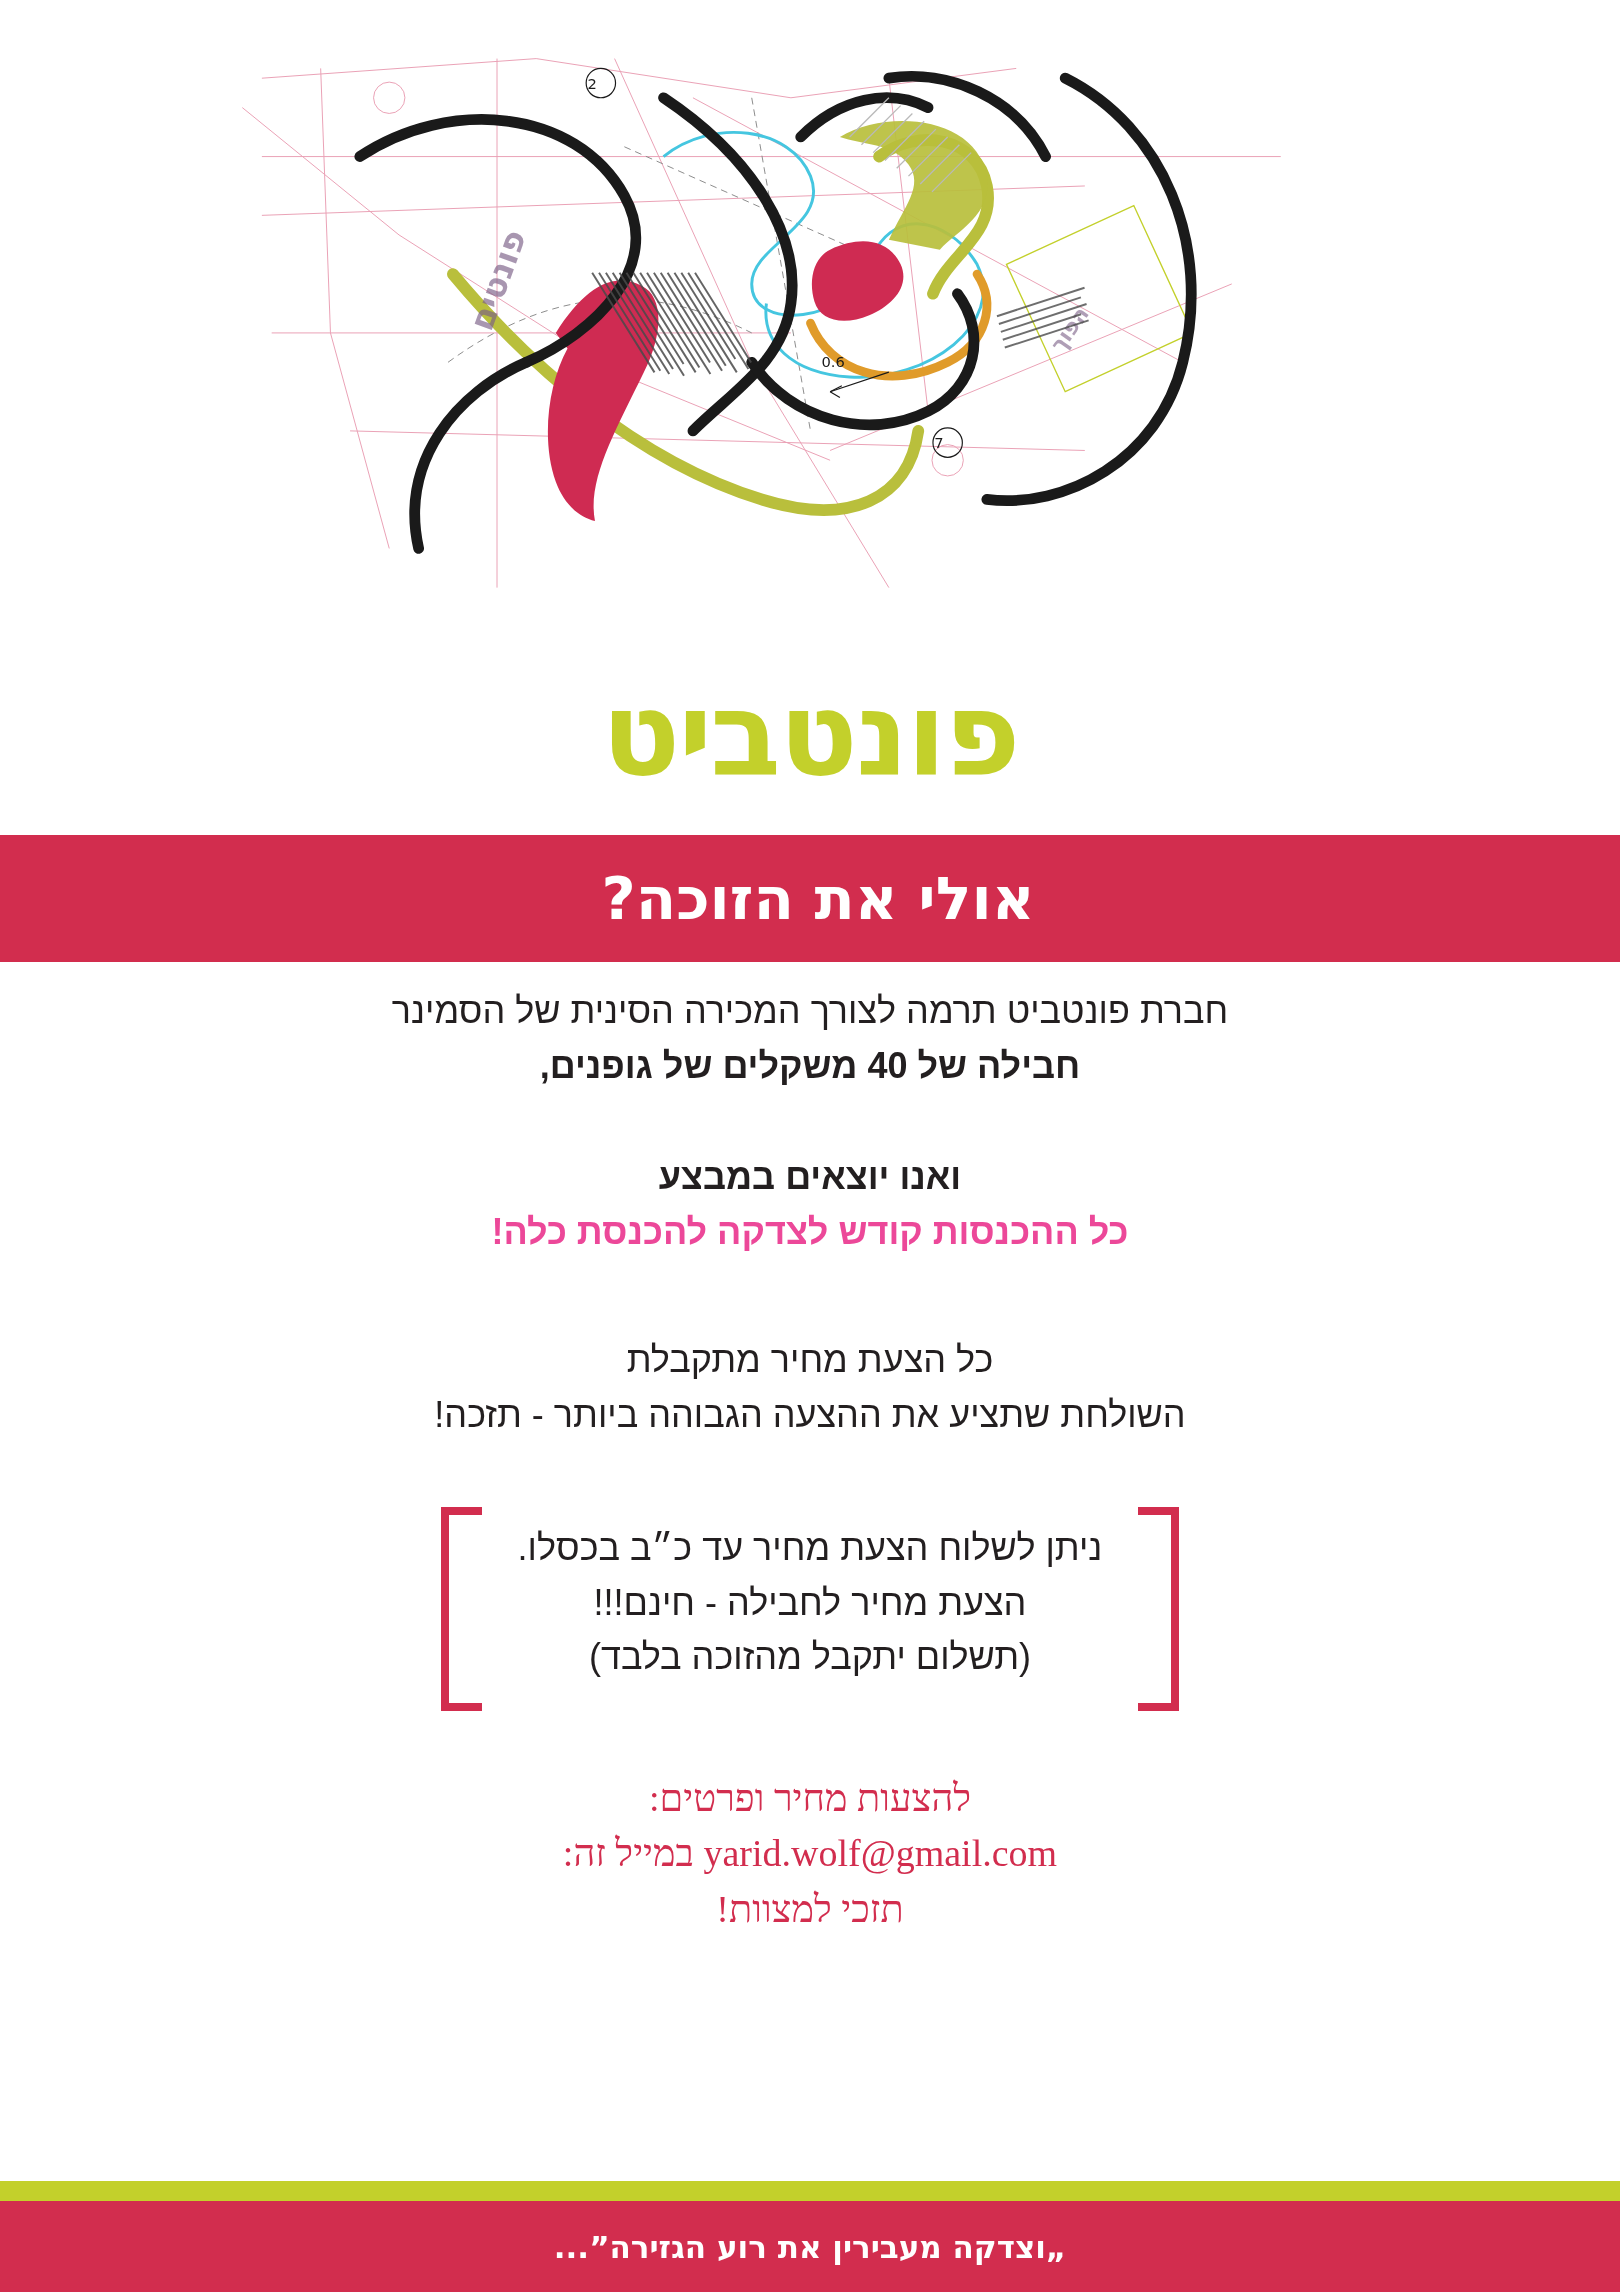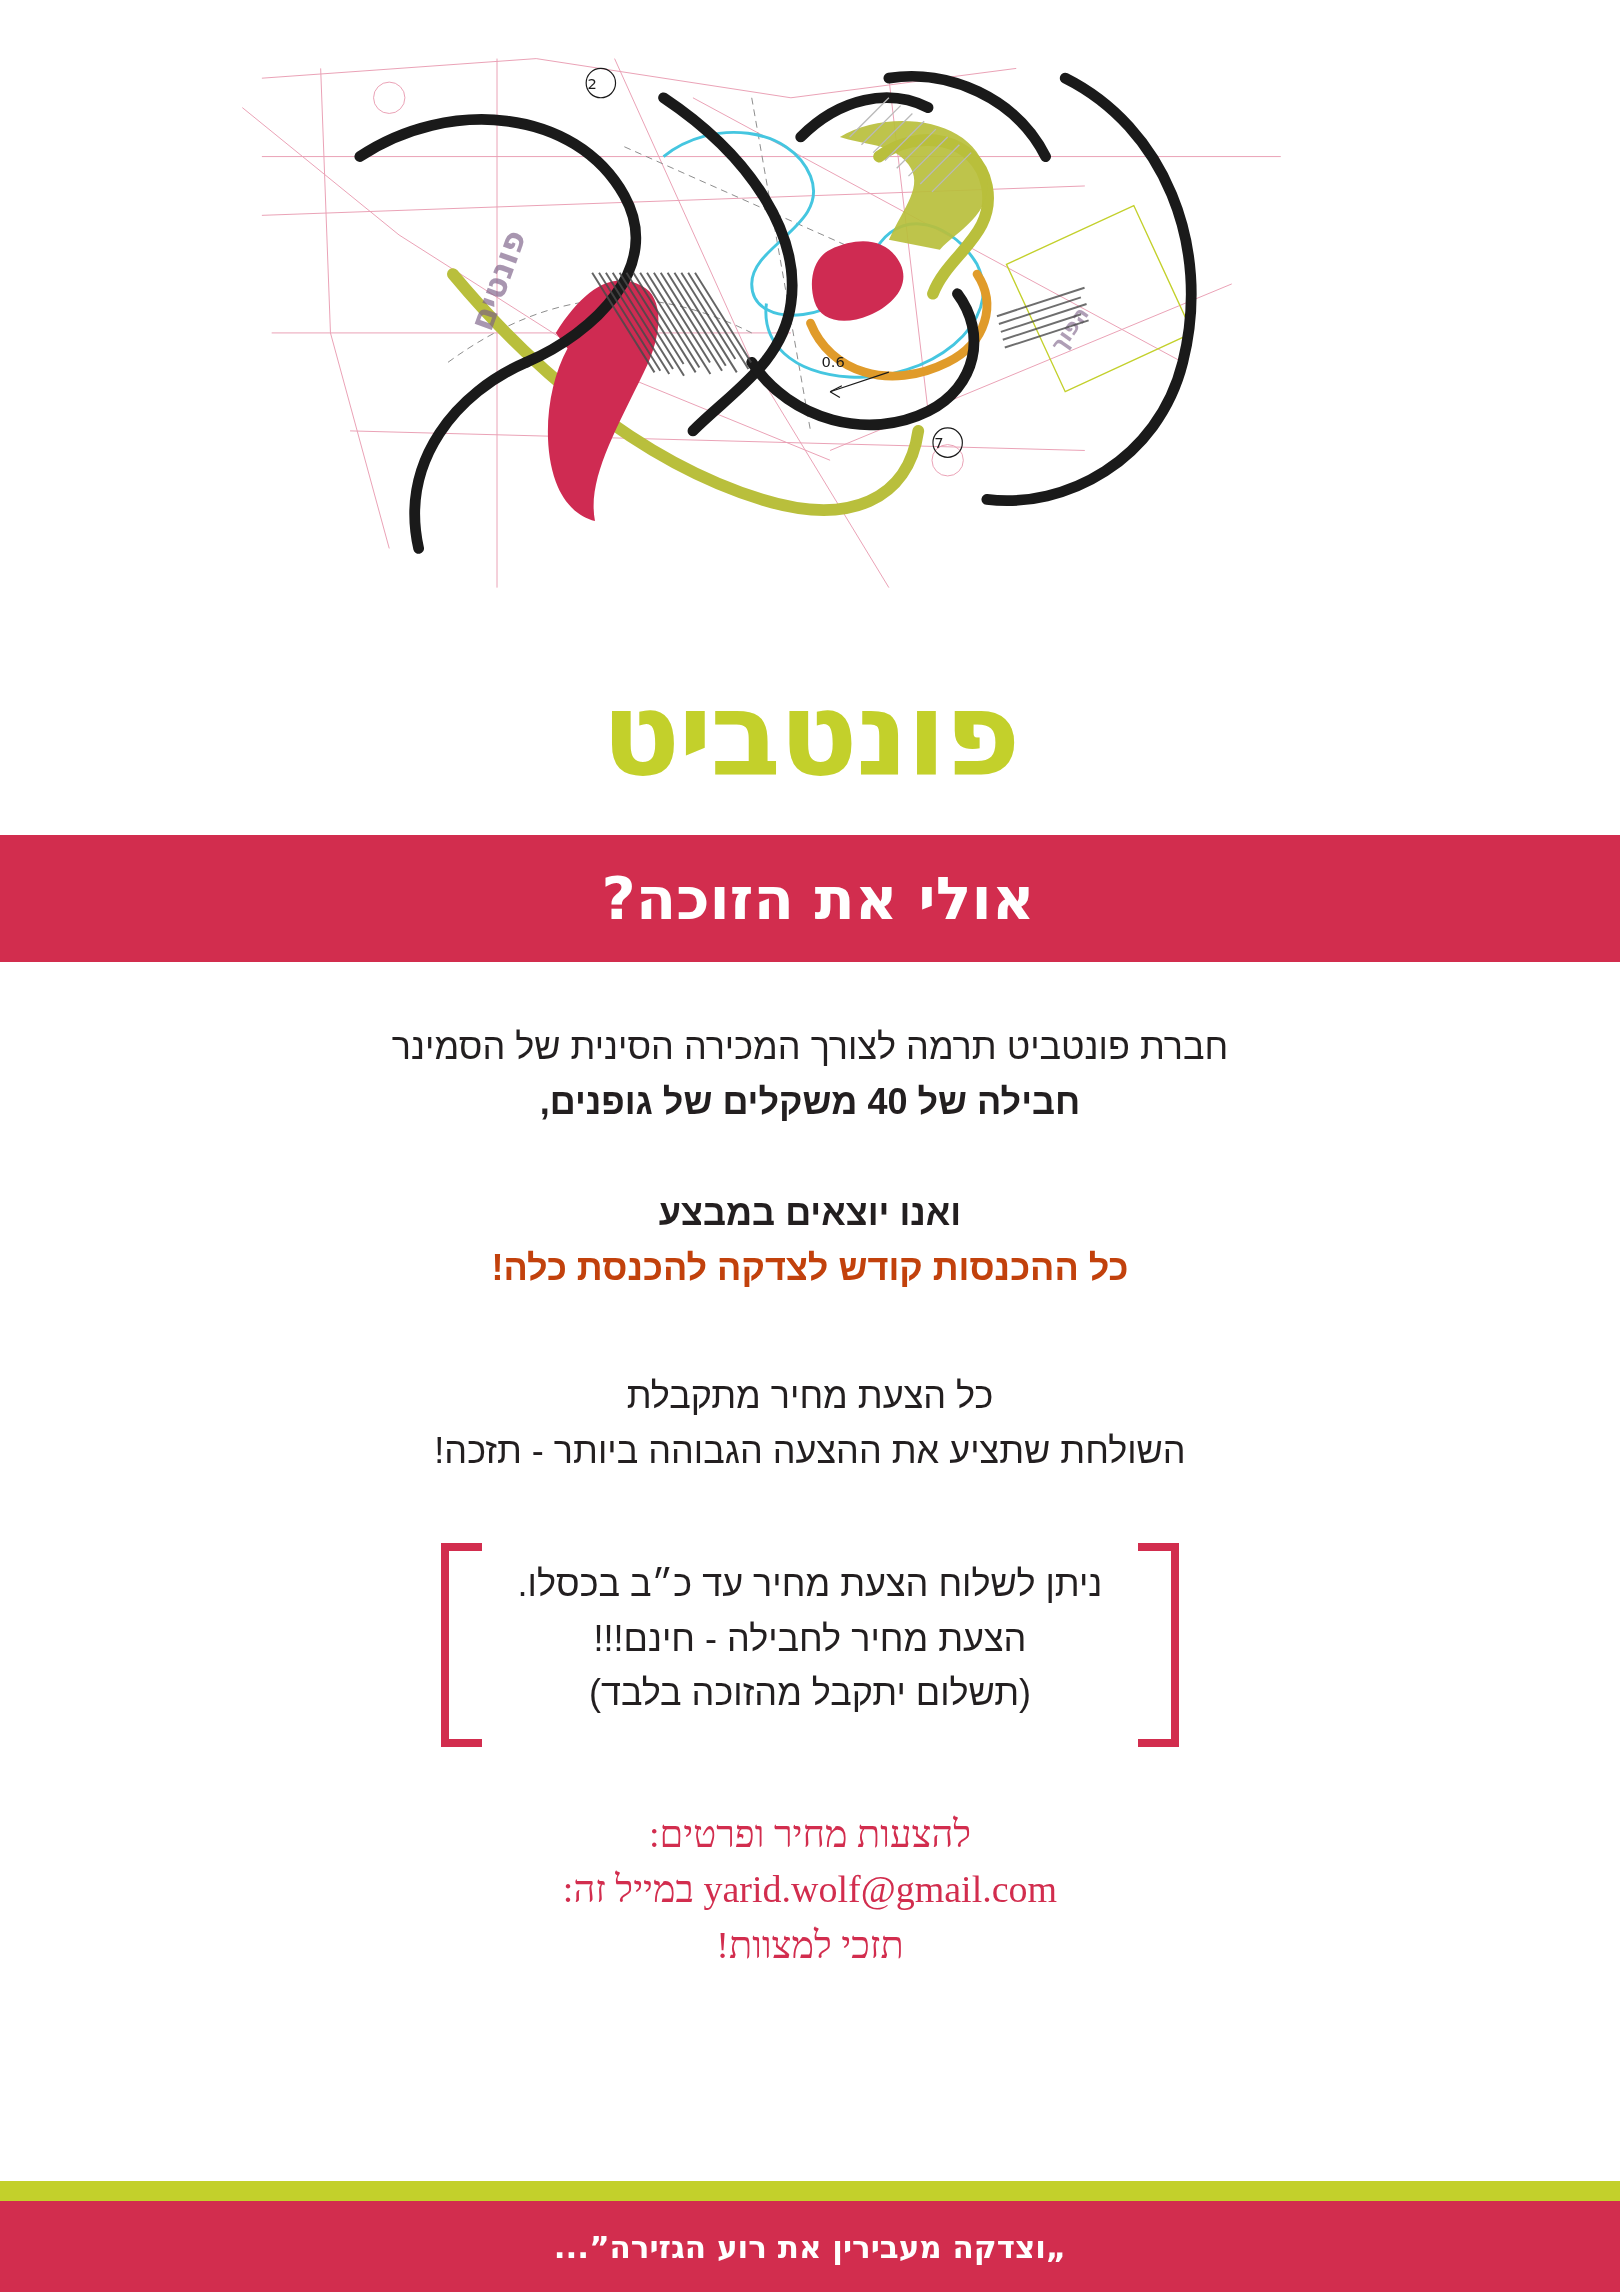--- a/index.html
+++ b/index.html
@@ -64,33 +64,33 @@
     font-family: "DejaVu Sans", sans-serif;
     font-weight: bold;
     font-size: 59px;
     line-height: 1;
     direction: rtl;
   }
 
   
   .body-area {
     position: absolute;
-    top: 1020px;
+    top: 984px;
     left: 0;
     width: 1620px;
     text-align: center;
     direction: rtl;
   }
   .para {
     font-size: 36px;
     line-height: 1.52;
     color: #231f20;
   }
   .para.bold { font-weight: bold; }
-  .para.red  { color: #c2410c; font-weight: bold; }
+  .para.red  { color: #ec4899; font-weight: bold; }
   .gap-md { height: 57px; }
   .gap-lg { height: 73px; }
 
   
   .bracket-block {
     position: relative;
     display: inline-block;
     padding: 13.7px 94px 9.8px 94px;
     margin-top: 65px;
   }

